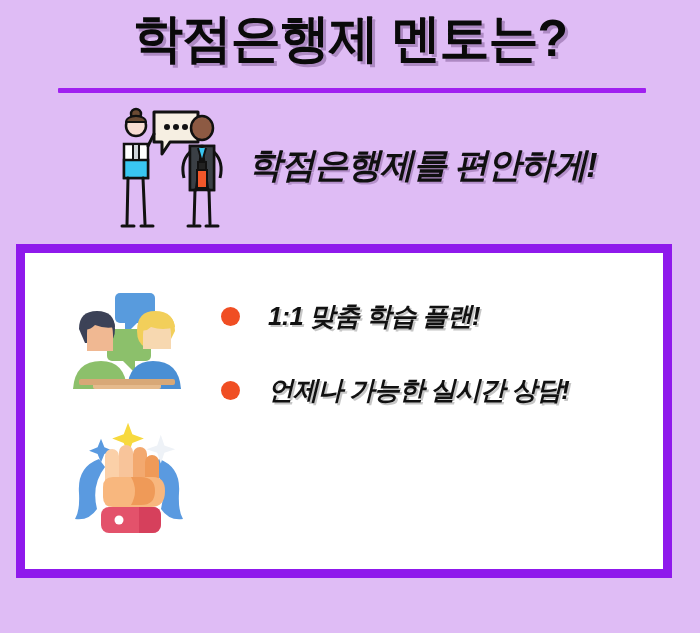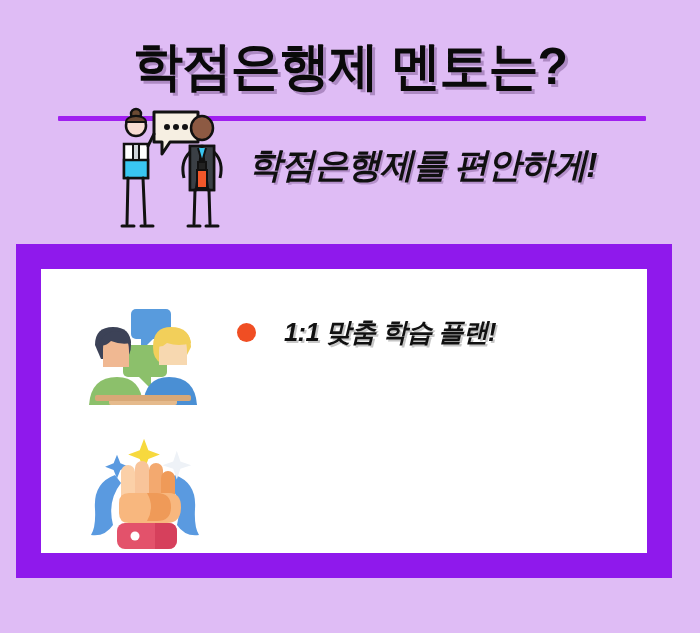--- a/index.html
+++ b/index.html
@@ -19,21 +19,20 @@
     inset: 0;
     background: #dfbcf5;
   }
 
   
   .header {
     position: absolute;
     left: 0; top: 0;
     width: 700px;
     height: 100px;
-    margin-top: 28px;
   }
   .title {
     position: absolute;
     left: 0; top: 8px;
     width: 700px;
     text-align: center;
     font-family: "Liberation Sans", sans-serif;
     font-size: 52px;
     font-weight: bold;
     color: #0a0a0a;
@@ -83,21 +82,21 @@
   }
 
   
   .card {
     position: absolute;
     left: 16px;
     top: 244px;
     width: 656px;
     height: 334px;
     background: #8f19ec;
-    padding: 25px;
+    padding: 9px;
     box-sizing: border-box;
     text-align: center;
   }
   .card-inner {
     width: 100%;
     height: 100%;
     background: #ffffff;
     position: relative;
   }
 
@@ -234,20 +233,24 @@
         <circle cx="50" cy="105" r="4.5" fill="#ffffff"></circle>
       </svg>
 
       <div class="bullets">
 
         <div class="bullet-row">
           <span class="bullet-dot"></span>
           <span class="bullet-text">1:1 맞춤 학습 플랜!</span>
         </div>
 
+        <div class="bullet-row">
+          <span class="bullet-dot"></span>
+          <span class="bullet-text">언제나 가능한 실시간 상담!</span>
+        </div>
 
 
 
       </div>
     </div>
   </div>
 
 </div>
 
 </body></html>

